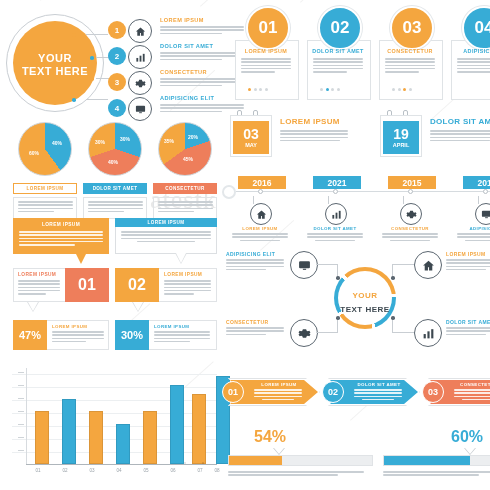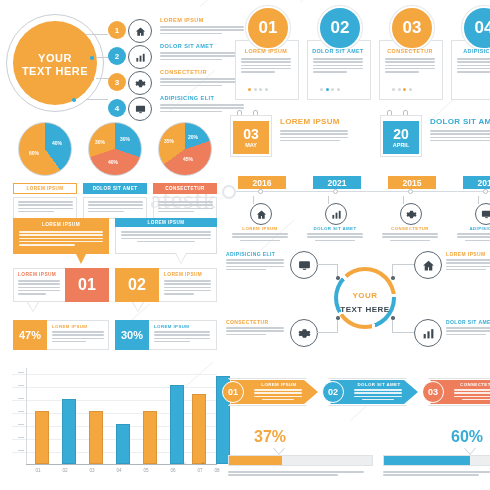--- a/index.html
+++ b/index.html
@@ -456,21 +456,21 @@
         <i style="width:60px"></i>
     </div>
   </div>
 
   <div>
     <div class="calring" style="left:387px;top:110px;"></div>
     <div class="calring" style="left:403px;top:110px;"></div>
     <div class="calbody abs" style="left:380px;top:115px;width:42px;height:42px;"></div>
     <div class="abs" style="left:383px;top:121px;width:36px;height:33px;background:#37ACD6;display:flex;flex-direction:column;
          align-items:center;justify-content:center;line-height:1;">
-      <span style="color:#fff;font-size:14px;font-weight:bold;">20</span>
+      <span style="color:#fff;font-size:14px;font-weight:bold;">19</span>
       <span style="color:#fff;font-size:5.5px;font-weight:bold;margin-top:2px;">APRIL</span>
     </div>
     <div class="abs ttl" style="left:430px;top:117px;font-size:8px;color:#37ACD6;letter-spacing:.3px;white-space:nowrap;">DOLOR SIT AMET</div>
     <div class="lines abs" style="left:430px;top:130px;">
       <i style="width:68px"></i>
         <i style="width:68px"></i>
         <i style="width:68px"></i>
         <i style="width:60px"></i>
     </div>
   </div>
@@ -696,21 +696,21 @@
     <div class="abs ttl" style="left:24px;top:4px;width:54px;text-align:center;font-size:4.4px;color:#fff;">CONSECTETUR</div>
     <div class="lines w abs" style="left:26px;top:11px;">
         <i style="width:48px"></i>
         <i style="width:48px"></i>
         <i style="width:48px"></i>
         <i style="width:32px;margin-left:8px"></i>
       </div>
   </div>
 
   <div class="abs" style="left:228px;top:428px;width:145px;height:56px;">
-    <div class="abs" style="left:26px;top:0;font-size:16px;font-weight:bold;color:#F4A63F;">37%</div>
+    <div class="abs" style="left:26px;top:0;font-size:16px;font-weight:bold;color:#F4A63F;">54%</div>
     <div class="ptrio" style="left:45px;top:20px;"></div>
     <div class="ptri" style="left:46px;top:20px;"></div>
     <div class="ptrack" style="left:0;top:27px;width:145px;">
       <div class="pfill" style="width:37%;background:#F4A63F;"></div>
     </div>
     <div class="lines abs" style="left:0;top:43px;">
         <i style="width:136px"></i>
         <i style="width:110px"></i>
       </div>
   </div>

